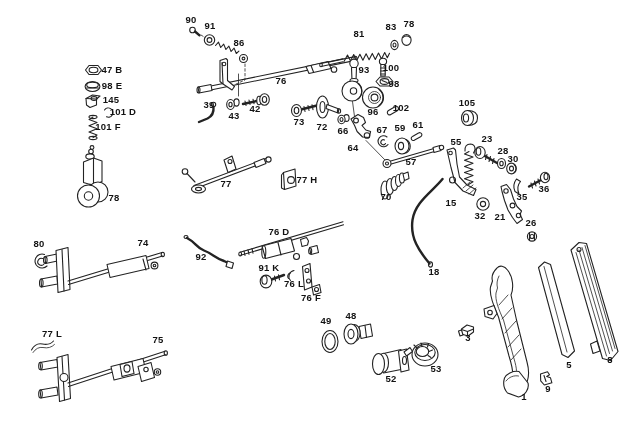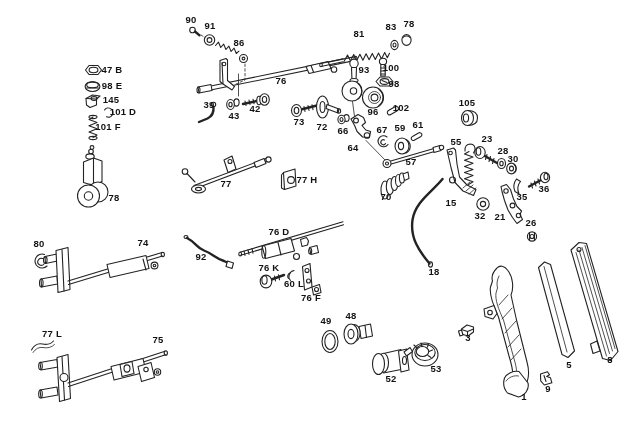--- a/index.html
+++ b/index.html
@@ -476,22 +476,22 @@
   <span class="part-label" style="left:500px;top:212px">21</span>
   <span class="part-label" style="left:531px;top:218px">26</span>
   <span class="part-label" style="left:434px;top:267px">18</span>
   <span class="part-label" style="left:114px;top:193px">78</span>
   <span class="part-label" style="left:226px;top:179px">77</span>
   <span class="part-label" style="left:307px;top:175px">77 H</span>
   <span class="part-label" style="left:39px;top:239px">80</span>
   <span class="part-label" style="left:143px;top:238px">74</span>
   <span class="part-label" style="left:201px;top:252px">92</span>
   <span class="part-label" style="left:279px;top:227px">76 D</span>
-  <span class="part-label" style="left:269px;top:263px">76 K</span>
-  <span class="part-label" style="left:294px;top:279px">60 L</span>
+  <span class="part-label" style="left:269px;top:263px">91 K</span>
+  <span class="part-label" style="left:294px;top:279px">76 L</span>
   <span class="part-label" style="left:311px;top:293px">76 F</span>
   <span class="part-label" style="left:52px;top:329px">77 L</span>
   <span class="part-label" style="left:158px;top:335px">75</span>
   <span class="part-label" style="left:326px;top:316px">49</span>
   <span class="part-label" style="left:351px;top:311px">48</span>
   <span class="part-label" style="left:391px;top:374px">52</span>
   <span class="part-label" style="left:436px;top:364px">53</span>
   <span class="part-label" style="left:468px;top:333px">3</span>
   <span class="part-label" style="left:524px;top:392px">1</span>
   <span class="part-label" style="left:548px;top:384px">9</span>

